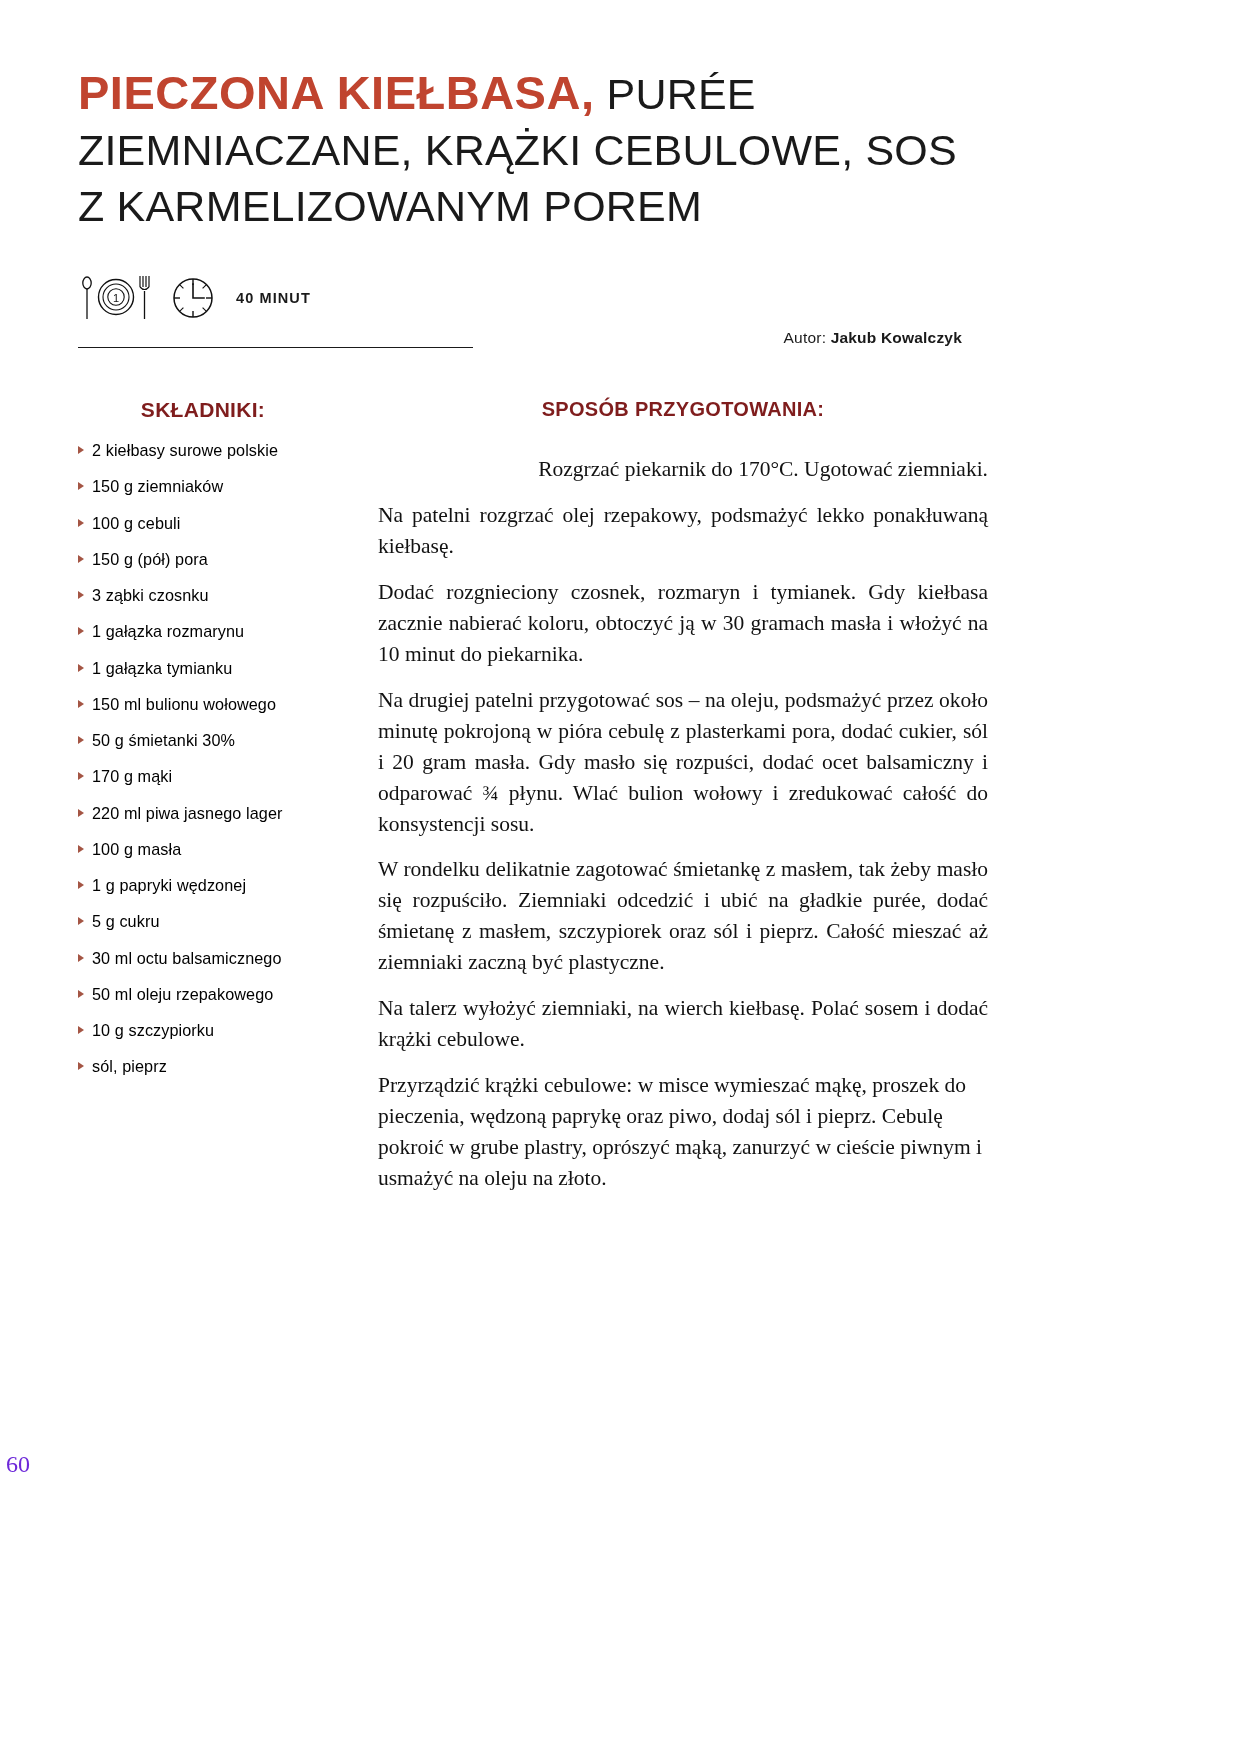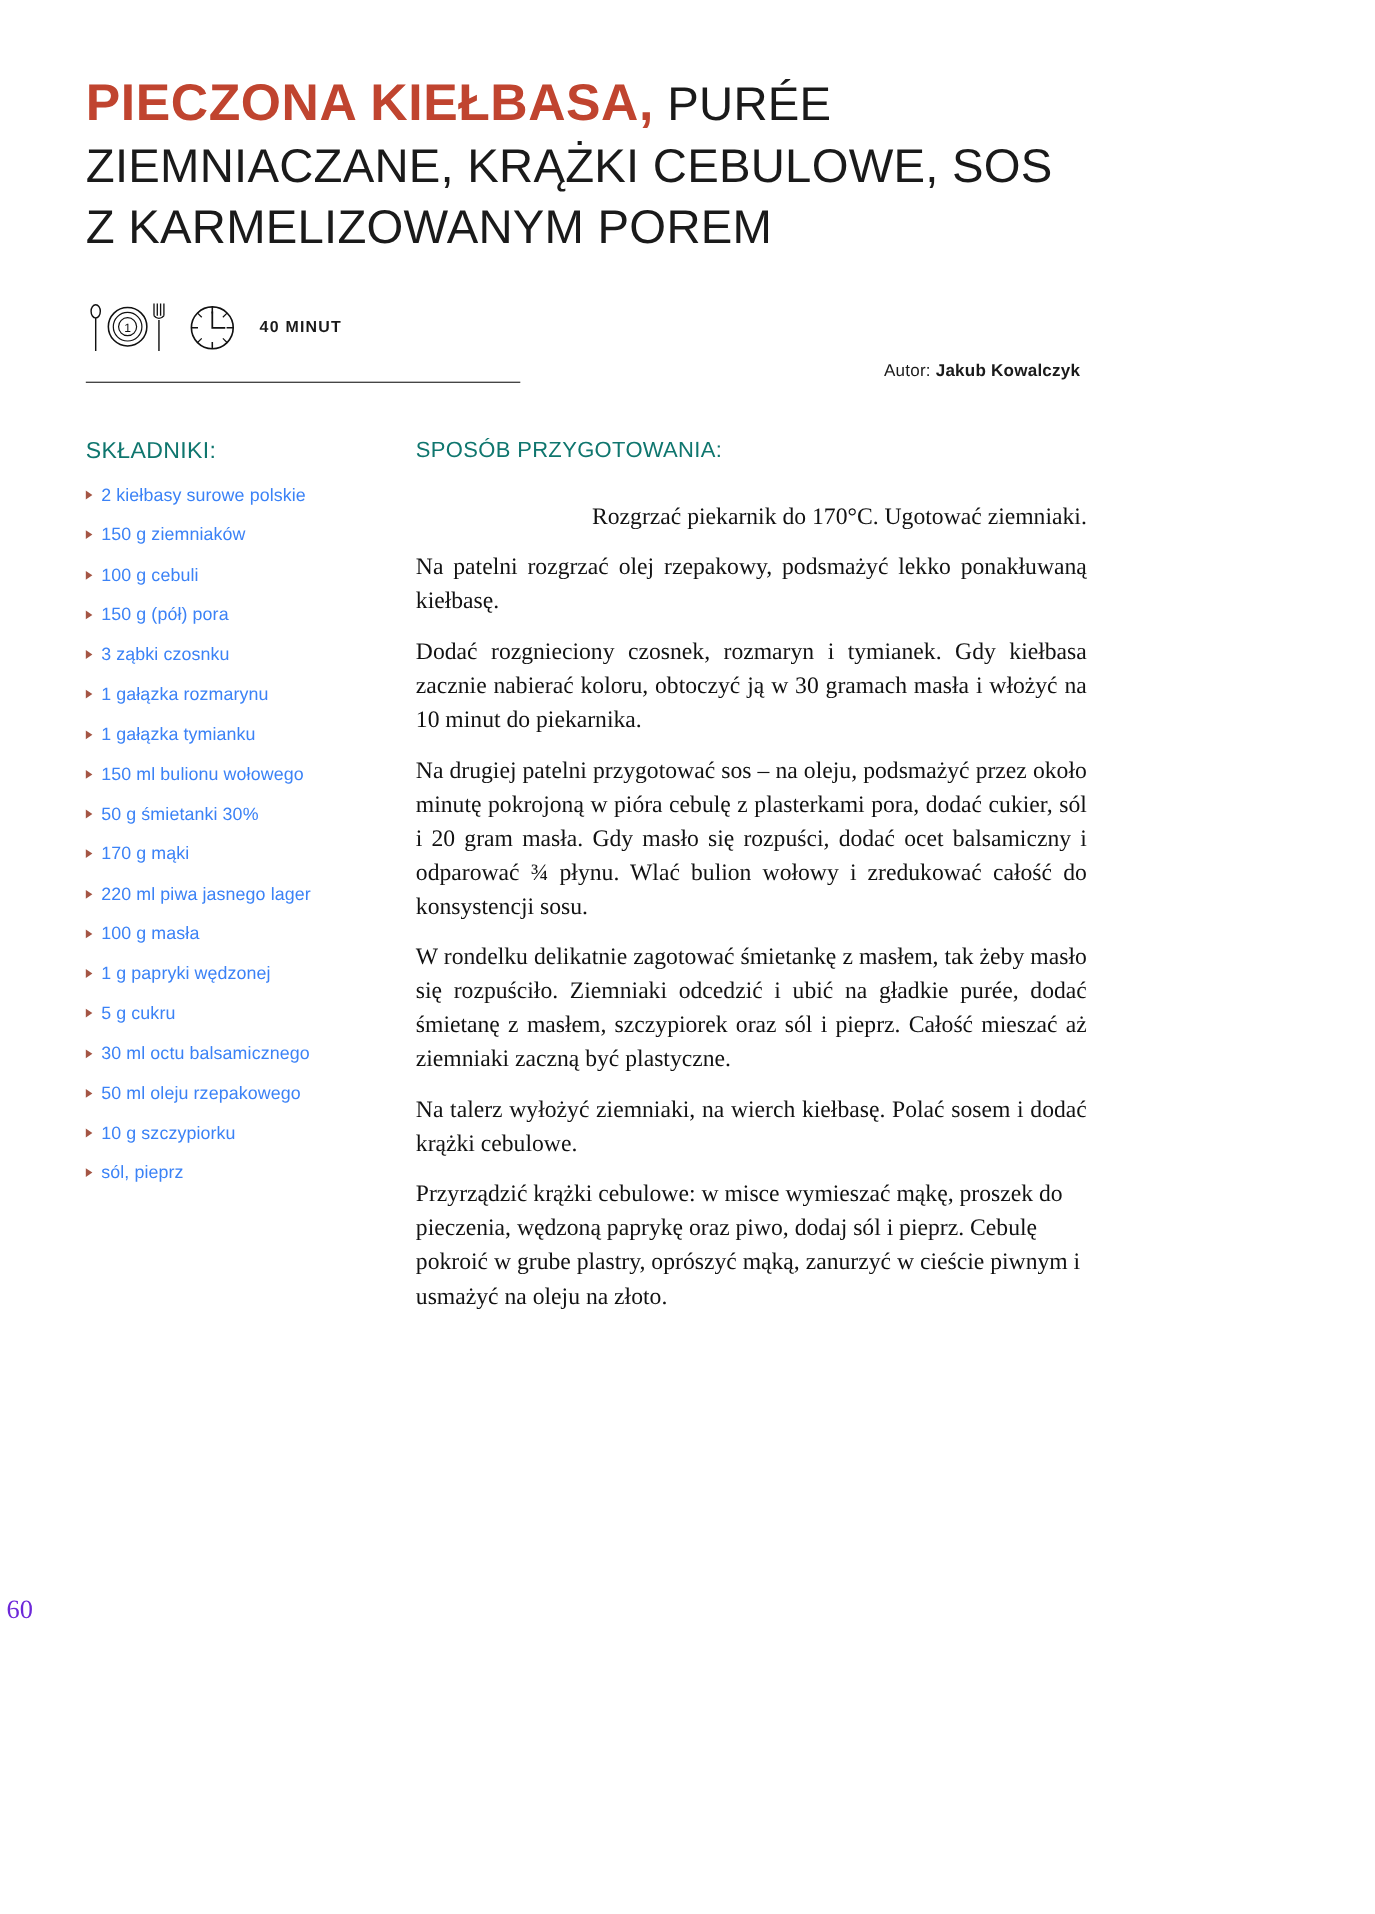--- a/index.html
+++ b/index.html
@@ -66,21 +66,21 @@
   .hr-left {
     position: absolute;
     left: 78px;
     top: 347px;
     width: 395px;
     height: 1px;
     background: #1a1a1a;
   }
   .author {
     position: absolute;
-    right: 268px;
+    right: 288px;
     top: 329px;
     font-size: 15.5px;
     color: #1a1a1a;
     letter-spacing: 0.2px;
     white-space: nowrap;
   }
   .author b { font-weight: 700; }
 
   
   .col-ingredients {
@@ -91,42 +91,43 @@
   }
   .col-steps {
     position: absolute;
     left: 378px;
     top: 398px;
     width: 610px;
   }
   .section-head {
     margin: 0 0 18px 0;
     font-size: 21px;
-    font-weight: 400;
+    font-weight: 700;
     letter-spacing: 0.3px;
-    color: #0f766e;
+    color: #7f1d1d;
     text-transform: uppercase;
+    text-align: center;
   }
   .section-head.steps-head {
     font-size: 20px;
     margin-bottom: 33px;
   }
 
   ul.ingredients {
     list-style: none;
     margin: 0;
     padding: 0;
   }
   ul.ingredients li {
     position: relative;
     padding-left: 14px;
     margin-bottom: 16px;
     font-size: 16.2px;
     line-height: 1.25;
-    color: #3b82f6;
+    color: #000000;
     letter-spacing: 0.1px;
   }
   ul.ingredients li .bullet {
     position: absolute;
     left: 0;
     top: 6px;
     width: 0;
     height: 0;
     border-top: 4px solid transparent;
     border-bottom: 4px solid transparent;

